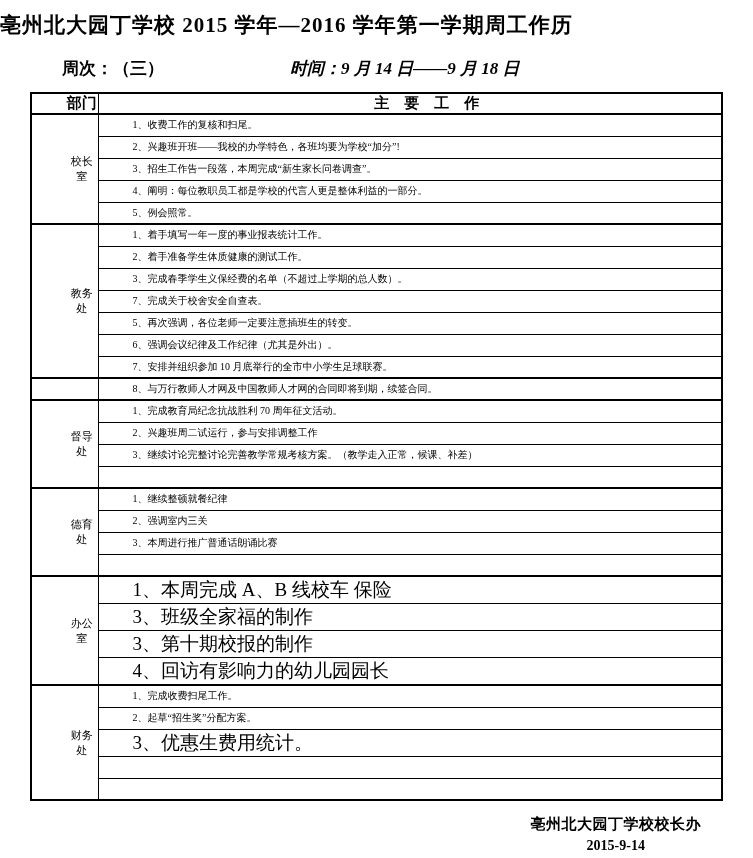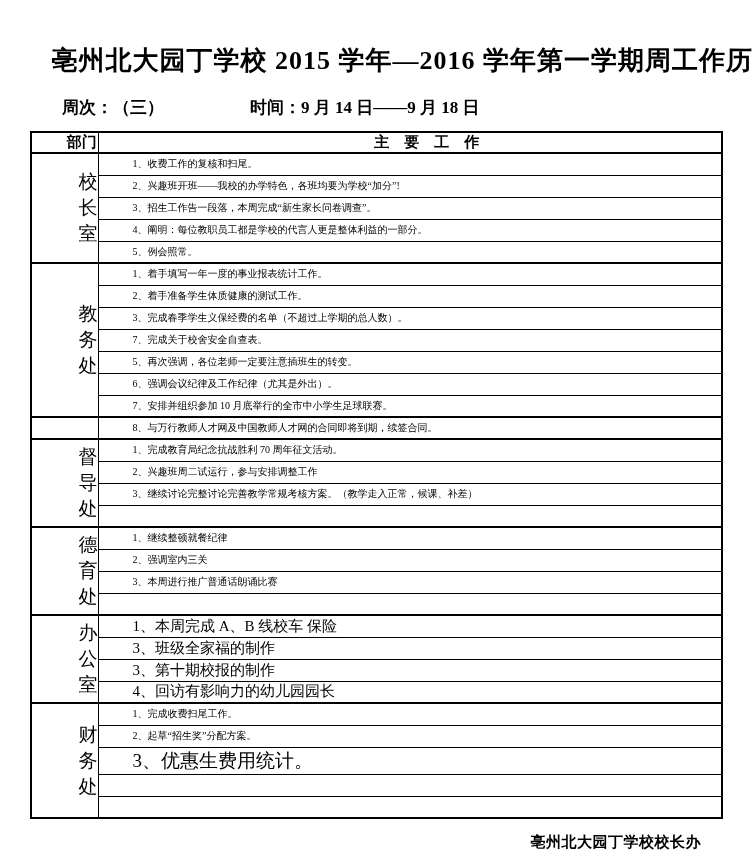--- a/index.html
+++ b/index.html
@@ -8,71 +8,70 @@
     font-family: "Liberation Serif", "DejaVu Serif", serif;
     color: #000000;
   }
   body {
     width: 753px;
     height: 858px;
     overflow: hidden;
     position: relative;
   }
   .page-title {
-    text-align: right;
-    font-size: 26px;
+    text-align: left;
+    font-size: 21px;
     font-weight: bold;
     padding-top: 11px;
     letter-spacing: 1px;
-    margin-top: 32px;
   }
   .subtitle-row {
     display: flex;
     margin-top: 18px;
     font-size: 17px;
     font-weight: bold;
     gap: 12px;
   }
   .week-label { margin-left: 62px; }
-  .time-label { margin-left: 74px; }
+  .time-label { margin-left: 114px; font-style: italic; }
   table.schedule {
     border-collapse: collapse;
     width: 693px;
     margin-left: 30px;
     margin-top: 12px;
     table-layout: fixed;
   }
   table.schedule, table.schedule td, table.schedule th {
     border: 1px solid #000000;
     padding-left: 34px;
   }
   table.schedule { border: 2px solid #000000; }
   th.dept-header { width: 67px; }
   th {
     font-size: 15px;
     font-weight: bold;
     height: 20px;
     border-bottom-width: 2px !important;
   }
   td.dept {
-    text-align: right;
+    text-align: center;
     vertical-align: middle;
-    font-size: 19px;
+    font-size: 11px;
     width: 67px;
   }
   td.work {
     font-size: 10px;
     height: 22px;
     padding-left: 7px;
     vertical-align: middle;
     white-space: nowrap;
     overflow: hidden;
   }
   tr.section-start td { border-top: 2px solid #000000; }
-  tr.sec-5 td.work { font-size: 15px; font-family: Liberation Serif, serif; }
+  tr.sec-5 td.work { font-size: 19px; font-family: Liberation Serif, serif; }
   tr.sec-6.row-2 td.work { font-size: 19px; }
   .footer {
     display: flex;
     justify-content: flex-end;
     padding-right: 52px;
     margin-top: 14px;
   }
   .sig-block { text-align: center; }
   .sig-line { font-size: 15px; font-weight: bold; letter-spacing: 0.5px; }
   .date-line { font-size: 14px; font-weight: bold; margin-top: 4px; text-align: center; }

